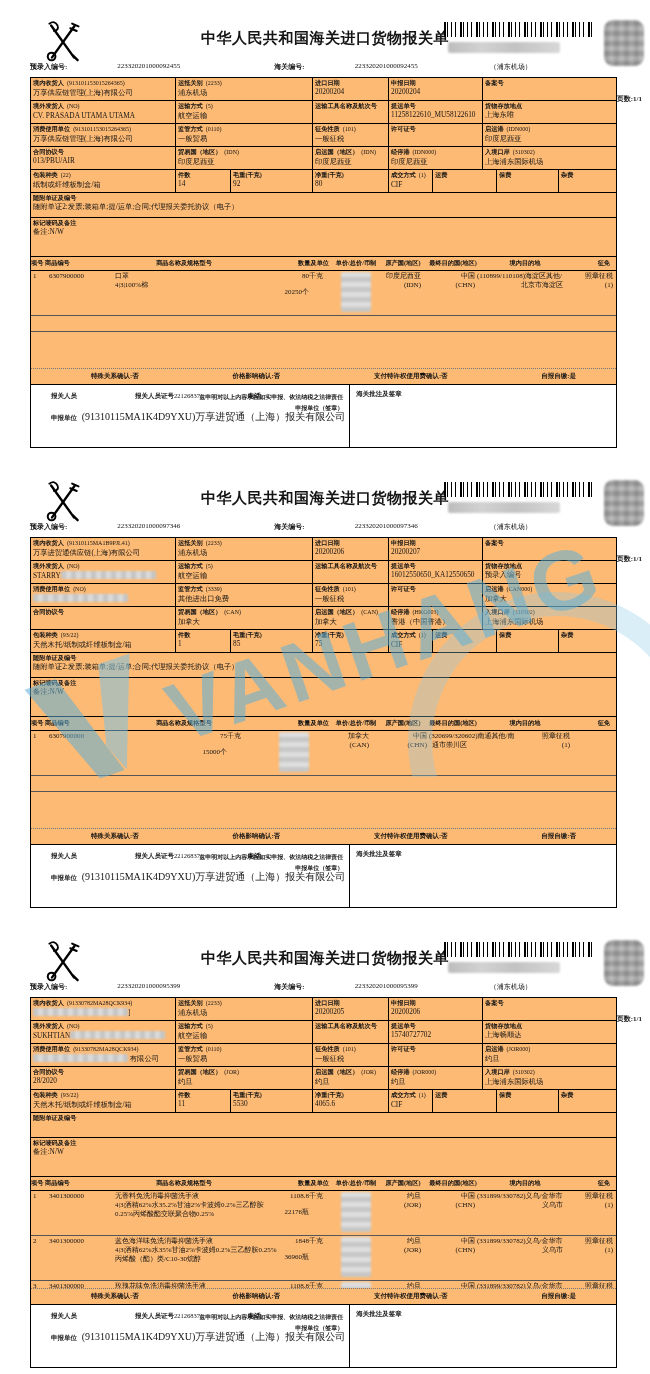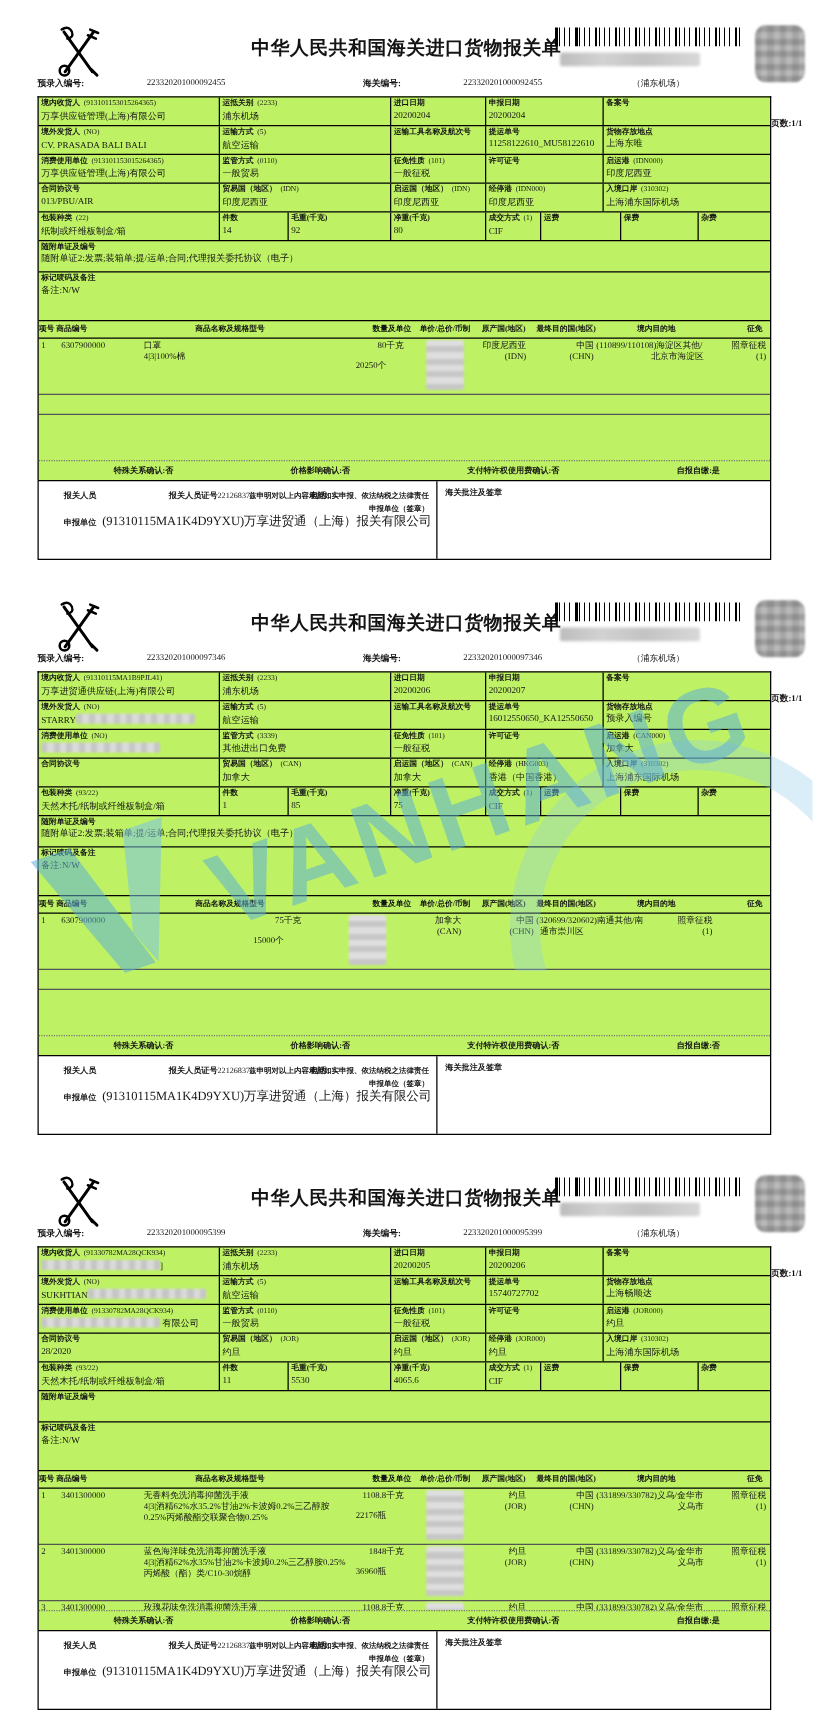--- a/index.html
+++ b/index.html
@@ -22,27 +22,27 @@
     background:linear-gradient(90deg,#bdbdbd,#d2d2d2 30%,#c3c3c3 60%,#d8d8d8);filter:blur(1.2px);}
   .corner-blob{position:absolute;right:0;top:0;width:40px;height:46px;border-radius:9px;
     background:repeating-linear-gradient(0deg,rgba(165,165,165,.85) 0 5px,rgba(200,200,200,.85) 5px 10px),
                repeating-linear-gradient(90deg,#cccccc 0 5px,#e3e3e3 5px 10px);
     background-blend-mode:multiply;filter:blur(1px);}
 
   
   .pre-row{flex:none;height:14px;display:flex;align-items:flex-start;padding:0 8px 1px 30px;font-size:7px;white-space:nowrap;gap:48px;}
   .prelab{font-weight:bold;}
   .preval{margin-left:2px;}
-  .ml{margin-left:62px;}
+  .ml{margin-left:46px;}
   .port{margin-left:24px;}
   .pageno{margin-left:auto;font-weight:bold;margin-top:32px;}
 
   
   .mainbox{flex:1;margin:0 33px 0 30px;border:1.5px solid #000;border-bottom:none;
-           display:flex;flex-direction:column;min-height:0;background:#bef264;justify-content:center;}
+           display:flex;flex-direction:column;min-height:0;background:#fdba74;justify-content:center;}
   .irow{display:grid;grid-template-columns:145px 137px 76px 94px 1fr;border-bottom:1px solid #000;flex:none;min-height:22px;}
   .irow.packing{grid-template-columns:145px 55px 82px 76px 44px 64px 62px 1fr;}
   .cell{border-right:1px solid #000;padding:1px 2px 2px;overflow:hidden;}
   .cell:last-child{border-right:none;}
   .lbl{font-size:6.2px;font-weight:bold;white-space:nowrap;line-height:1.25;}
   .lbl .code{margin-left:3px;font-weight:normal;font-size:6px;}
   .val{font-size:7.3px;line-height:1.25;white-space:nowrap;}
 
   .docs-row{border-bottom:1px solid #000;flex:none;padding:1px 2px 2px;min-height:21px;}
   .marks-row{border-bottom:1px solid #000;flex:none;padding:1px 2px;min-height:36px;}
@@ -160,21 +160,21 @@
         </div>
         <div class="cell">
           <div class="lbl"><span>备案号</span></div>
           <div class="val"></div>
         </div>
       </div>
 
       <div class="irow">
         <div class="cell">
           <div class="lbl"><span>境外发货人</span><span class="code">(NO)</span></div>
-          <div class="val"><span>CV. PRASADA BALI BALI</span><span></span></div>
+          <div class="val"><span>CV. PRASADA UTAMA UTAMA</span><span></span></div>
         </div>
         <div class="cell">
           <div class="lbl"><span>运输方式</span><span class="code">(5)</span></div>
           <div class="val">航空运输</div>
         </div>
         <div class="cell">
           <div class="lbl"><span>运输工具名称及航次号</span></div>
           <div class="val"></div>
         </div>
         <div class="cell">

